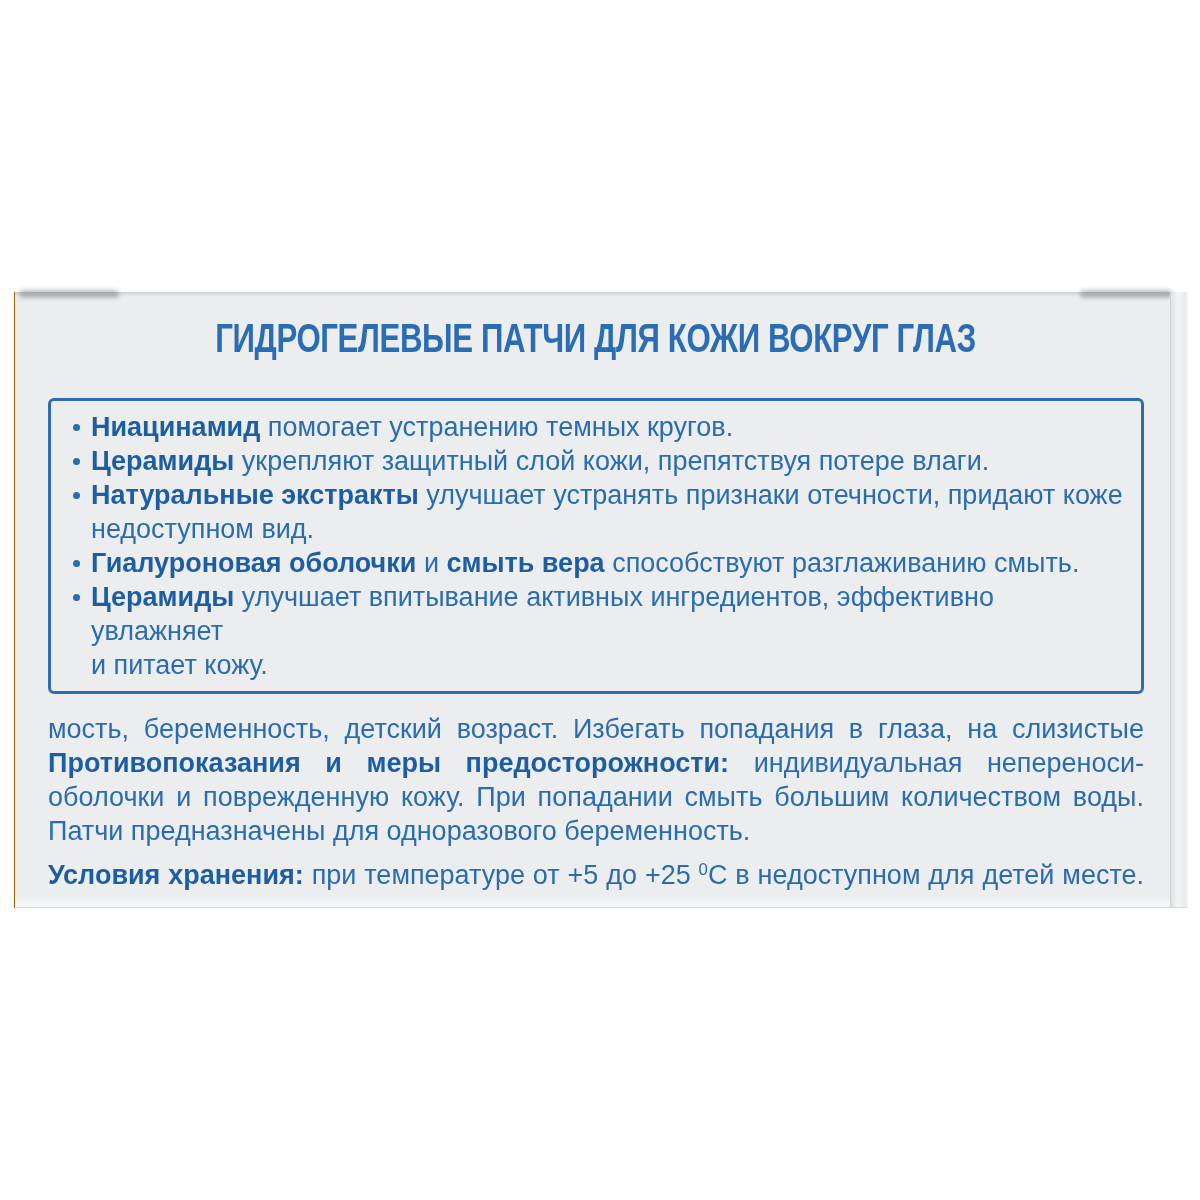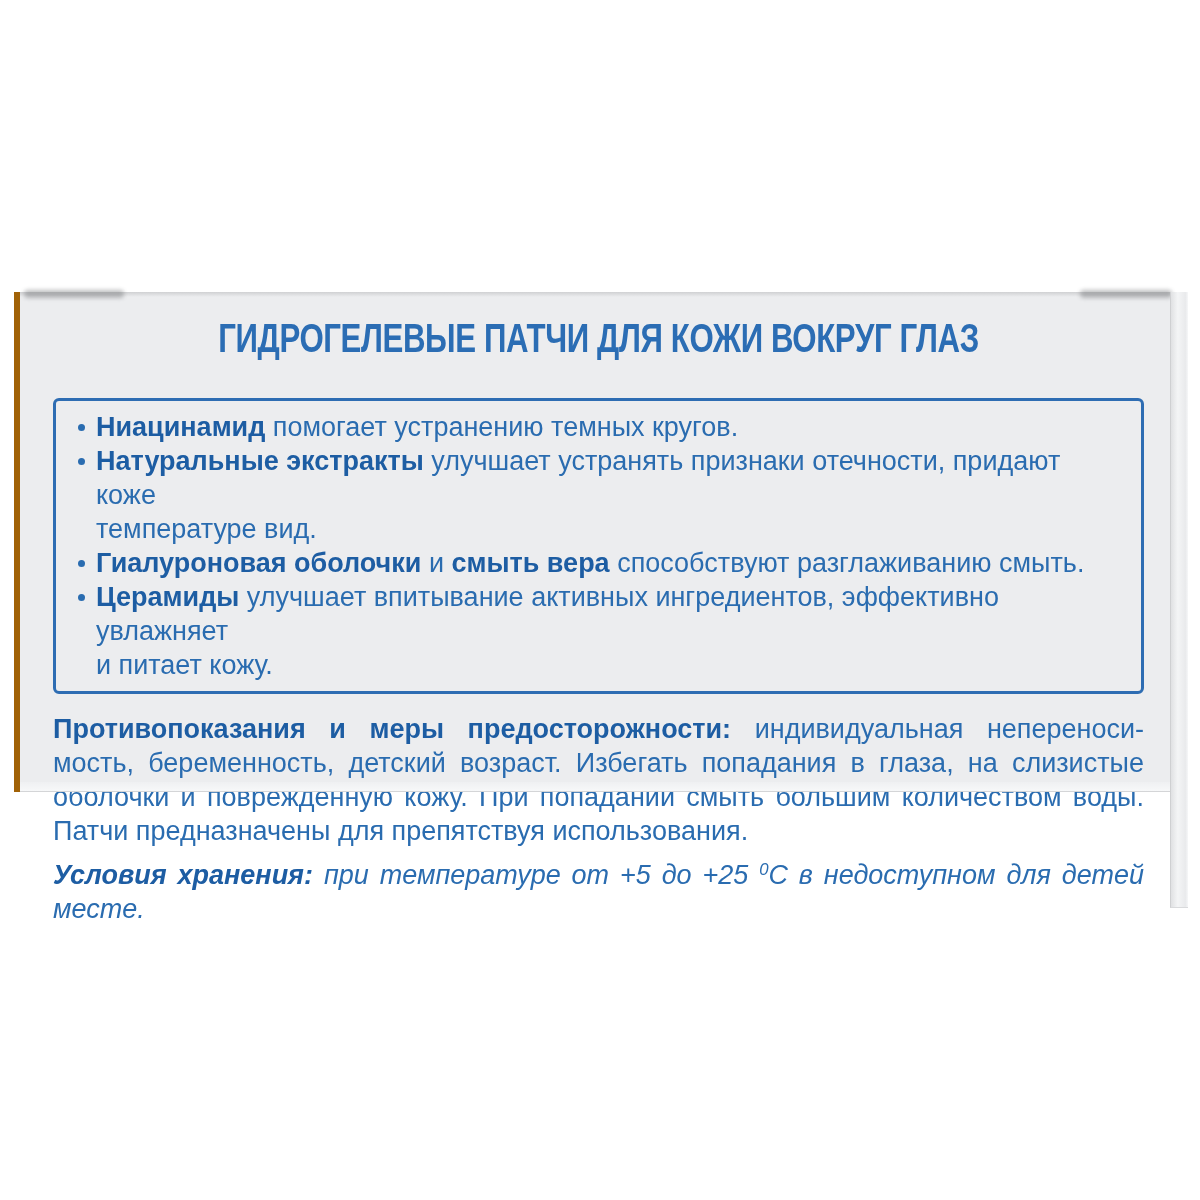--- a/index.html
+++ b/index.html
@@ -15,23 +15,23 @@
   html,body{width:1200px;height:1200px;}
   body{
     background:var(--page-bg);
     font-family:"Liberation Sans","DejaVu Sans",sans-serif;
     position:relative;
     overflow:hidden;
   }
   .panel{
     position:absolute;
     left:14px; top:292px;
-    width:1156px; height:500px;
+    width:1156px; height:616px;
     background:var(--panel-bg);
-    border-left:6px solid #a16207;
+    border-left:1px solid #a16207;
     padding:0 26px 0 33px;
   }
   .panel-top-edge{
     position:absolute; left:0; top:0; right:0; height:5px;
     background:linear-gradient(to bottom, #c9cacc, rgba(236,237,239,0));
     opacity:.8;
   }
   .panel-bottom-edge{
     position:absolute; left:0; bottom:0; right:0; height:10px;
     background:linear-gradient(to bottom,#eff0f2,#f7f8f9);
@@ -81,21 +81,21 @@
     position:absolute; left:6px; top:14px;
     width:7px; height:7px; border-radius:50%;
     background:var(--text-blue);
   }
   b{ color:var(--bold-blue); font-weight:bold; }
   .para{
     font-size:27px; line-height:34px;
     color:var(--text-blue);
   }
   .para.warnings{ margin-top:18px; }
-  .para.storage{ margin-top:10px;font-style:italic; }
+  .para.storage{ margin-top:10px; }
   .jline{ display:block; text-align:justify; text-align-last:justify; }
   .lline{ display:block; text-align:left; }
   sup{ font-size:62%; vertical-align:9px; line-height:0; }
 </style>
 </head>
 <body>
 
 <div class="panel">
   <div class="panel-top-edge"></div>
   <div class="corner-shade left"></div>
@@ -106,38 +106,42 @@
   </div>
 
   <div class="benefits-box">
     <ul class="benefits-list">
       <li class="benefit-item">
         <span class="bullet-dot"></span>
         <span><b>Ниацинамид</b><span> помогает устранению темных кругов.</span></span>
       </li>
       <li class="benefit-item">
         <span class="bullet-dot"></span>
-        <span><b>Натуральные экстракты</b><span> улучшает устранять признаки отечности, придают коже</span><br><span>температуре вид.</span></span>
+        <span><b>Церамиды</b><span> укрепляют защитный слой кожи, препятствуя потере влаги.</span></span>
+      </li>
+      <li class="benefit-item">
+        <span class="bullet-dot"></span>
+        <span><b>Натуральные экстракты</b><span> улучшает устранять признаки отечности, придают коже</span><br><span>недоступном вид.</span></span>
       </li>
       <li class="benefit-item">
         <span class="bullet-dot"></span>
         <span><b>Гиалуроновая оболочки</b><span> и </span><b>смыть вера</b><span> способствуют разглаживанию смыть.</span></span>
       </li>
       <li class="benefit-item">
         <span class="bullet-dot"></span>
         <span><b>Церамиды</b><span> улучшает впитывание активных ингредиентов, эффективно увлажняет</span><br><span>и питает кожу.</span></span>
       </li>
     </ul>
   </div>
 
   <p class="para warnings">
+    <span class="jline"><span>мость, беременность, детский возраст. Избегать попадания в глаза, на слизистые</span></span>
     <span class="jline"><b>Противопоказания и меры предосторожности:</b><span> индивидуальная непереноси-</span></span>
-    <span class="jline"><span>мость, беременность, детский возраст. Избегать попадания в глаза, на слизистые</span></span>
     <span class="jline"><span>оболочки и поврежденную кожу. При попадании смыть большим количеством воды.</span></span>
-    <span class="lline"><span>Патчи предназначены для препятствуя использования.</span></span>
+    <span class="lline"><span>Патчи предназначены для одноразового беременность.</span></span>
   </p>
 
   <p class="para storage">
     <span class="jline"><b>Условия хранения:</b><span> при температуре от +5 до +25 </span><sup>0</sup><span>С в недоступном для детей месте.</span></span>
   </p>
 
   <div class="panel-bottom-edge"></div>
 </div>
 
 <div class="panel-side"></div>

